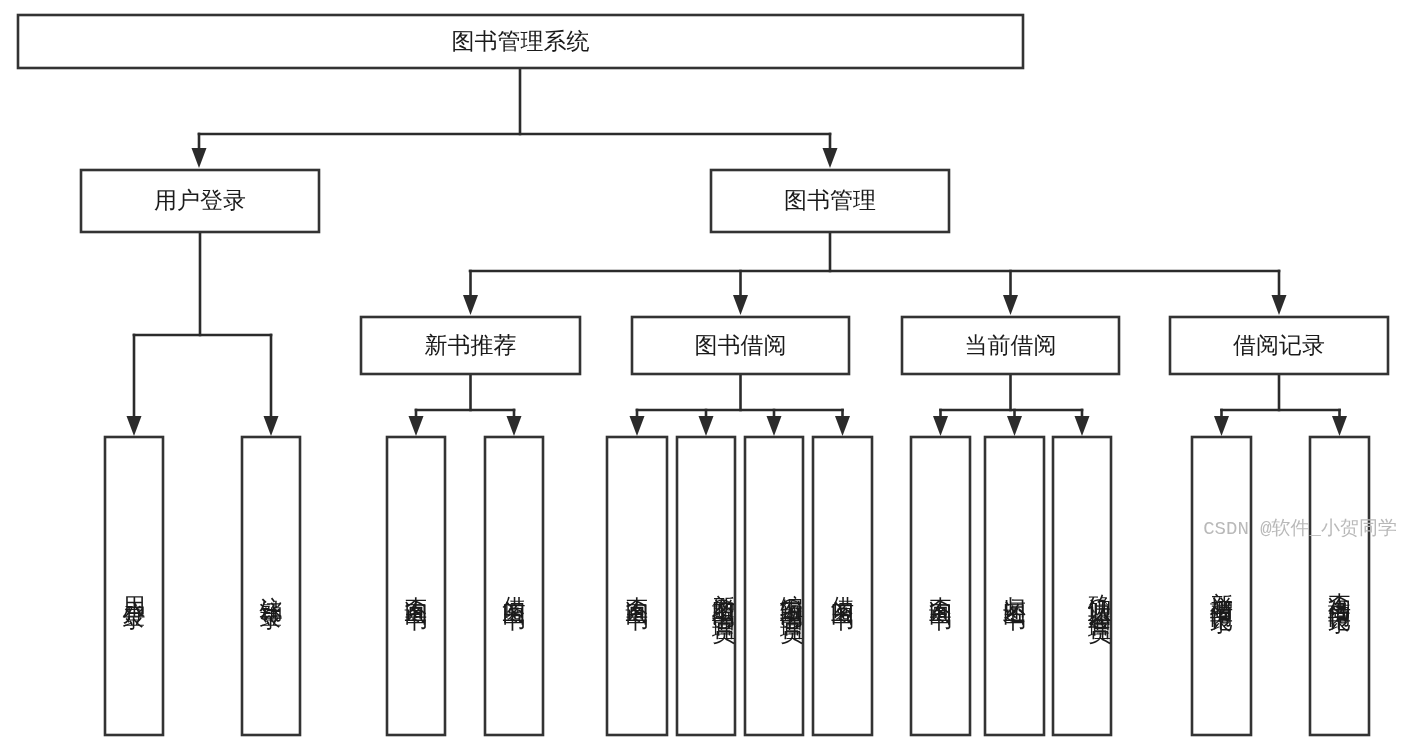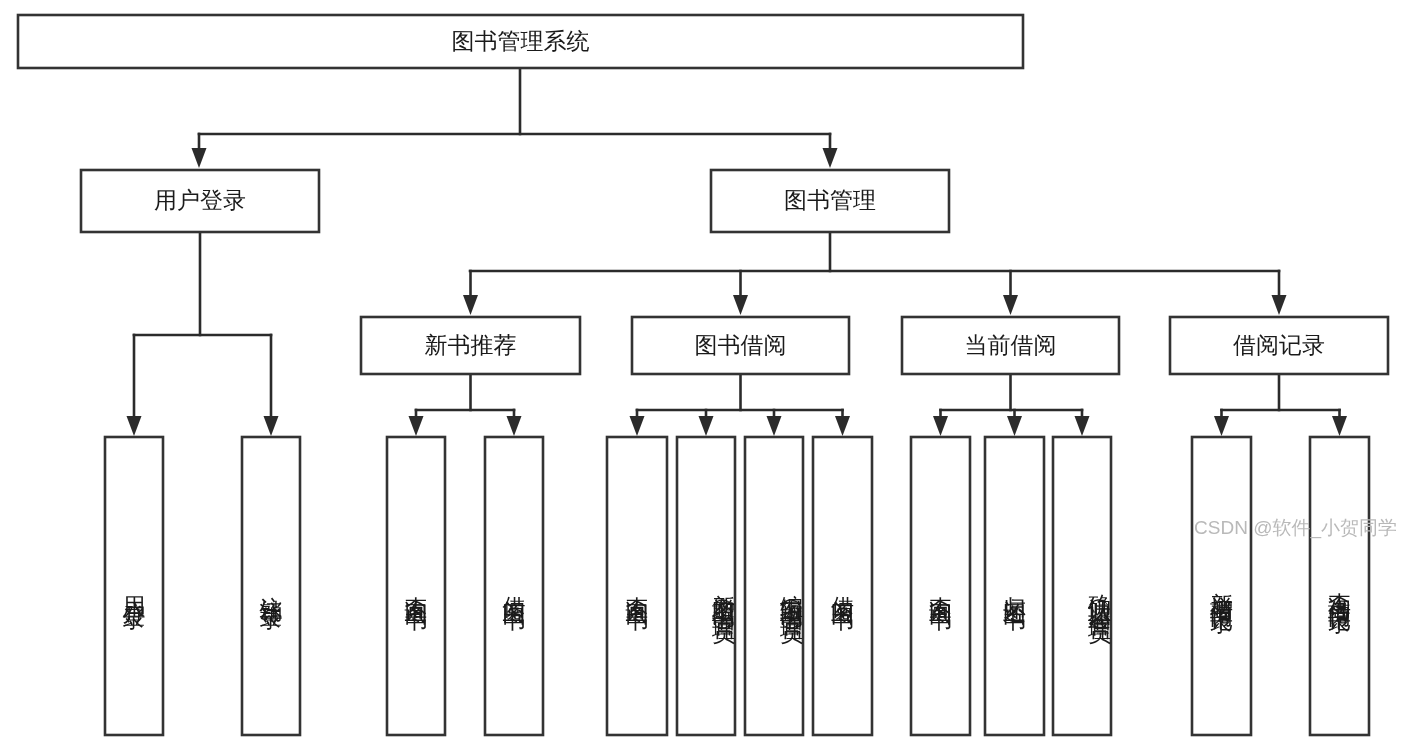--- a/index.html
+++ b/index.html
@@ -66,21 +66,21 @@
     pointer-events: none;
     user-select: none;
   }
   .vlabel.centered {
     align-items: center;
   }
   .watermark {
     position: absolute;
     right: 8px;
     bottom: 4px;
-    font-family: Liberation Sans, sans-serif;
+    font-family: Liberation Mono, monospace;
     font-size: 19px;
     color: #b9b9b9;
     white-space: nowrap;
     user-select: none;
   }
 </style>
 </head>
 <body>
 
 <div id="diagram-root">

